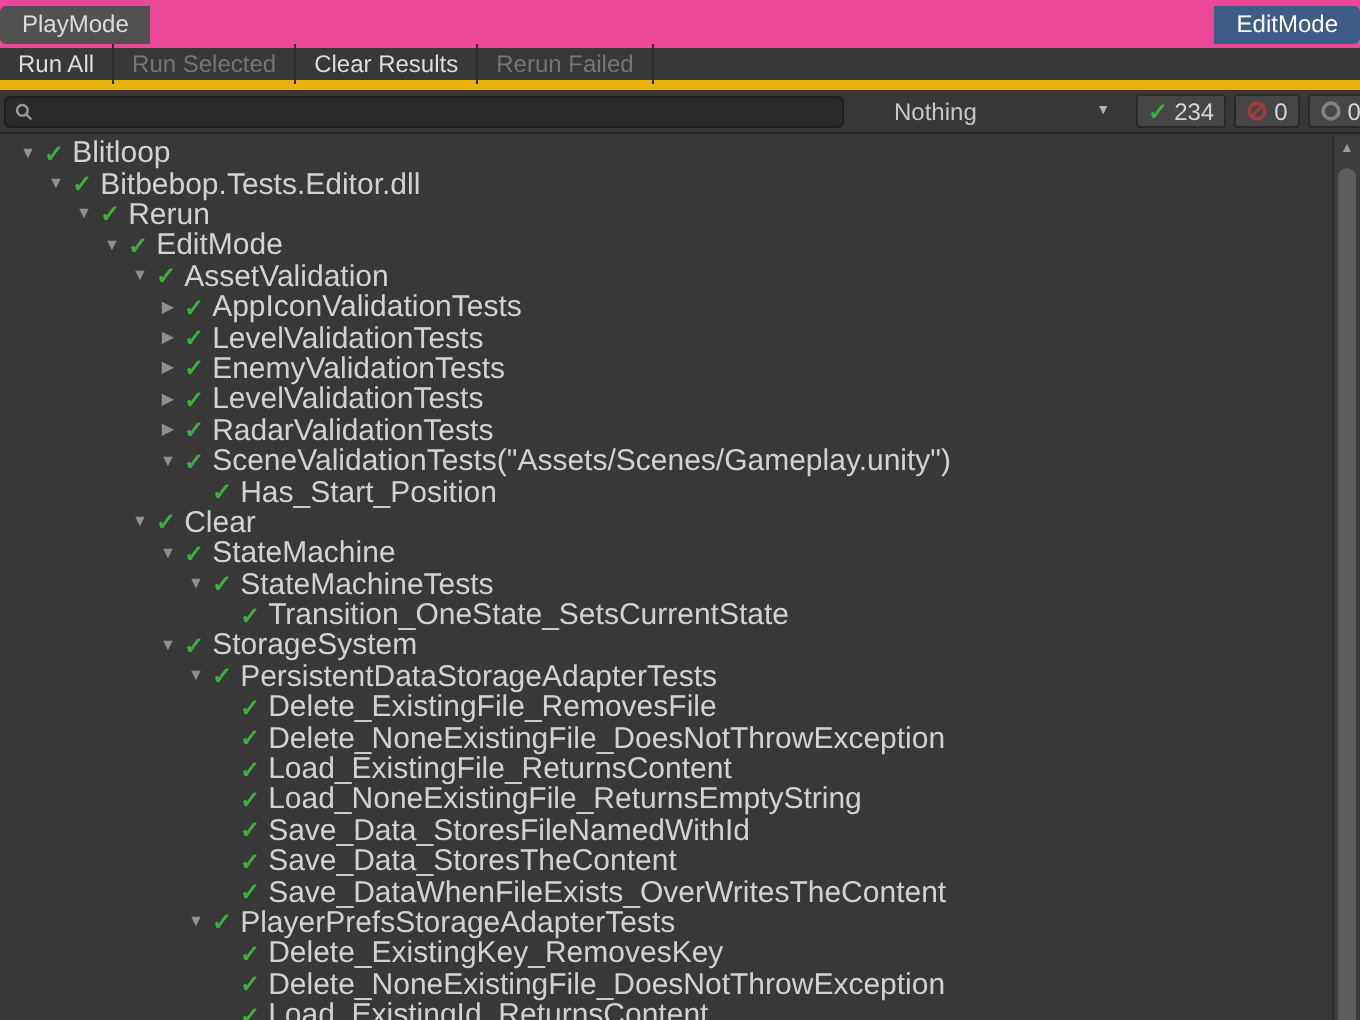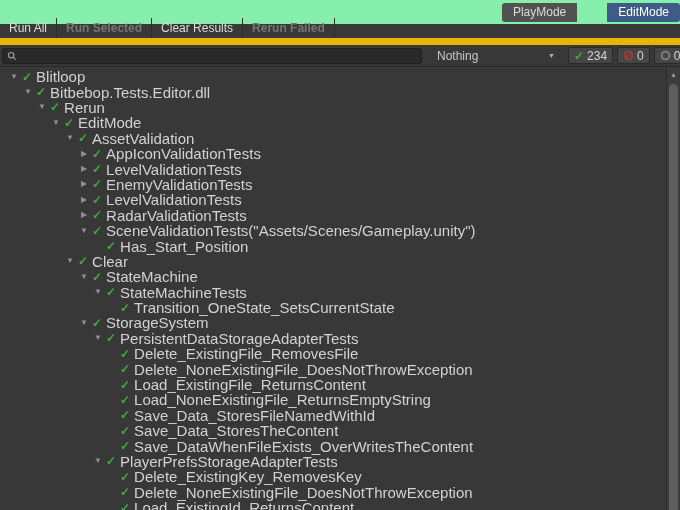--- a/index.html
+++ b/index.html
@@ -5,49 +5,49 @@
   * { box-sizing: border-box; }
   html,body { margin:0; padding:0; }
   body {
     width:680px; height:510px; overflow:hidden;
     background:#383838;
     font-family:"Liberation Sans", sans-serif;
     -webkit-font-smoothing:antialiased;
     position:relative;
   }
   
-  .tabbar { height:24px; display:flex; justify-content:flex-end; align-items:center; background:#86efac;gap:29px; }
+  .tabbar { height:24px; display:flex; justify-content:space-between; align-items:center; background:#ec4899; }
   .tab {
     height:19px; line-height:19px; padding:0 11px; font-size:12px;
     color:#dcdcdc; background:#515151; cursor:default;
   }
   .tab-left  { border-radius:3px 0 0 3px; margin-right:1px; }
   .tab-right { border-radius:0 3px 3px 0; }
   .tab-selected { background:#3d5c87; color:#ffffff; }
   
-  .toolbar { height:21px; display:flex; align-items:flex-end; background:#383838; border-bottom:7px solid #eab308; }
+  .toolbar { height:21px; display:flex; align-items:center; background:#383838; border-bottom:5px solid #eab308; }
   .tbtn {
     font-size:12px; line-height:20px; padding:0 9px;
     color:#dcdcdc; border-right:1px solid #2d2d2d; background:transparent;
     white-space:nowrap;
   }
-  .tbtn-disabled { color:#757575;font-weight:bold; }
+  .tbtn-disabled { color:#757575; }
   
   .filterrow { height:22px; display:flex; align-items:center; background:#383838; border-bottom:1px solid #292929; padding:0 2px; }
   .searchbox {
     width:420px; height:16px; flex:none;
     background:#2a2a2a; border:1px solid #1e1e1e; border-radius:3px;
     display:flex; align-items:center; padding:0 4px; gap:3px;
   }
   .searchbox input {
     flex:1; background:transparent; border:none; outline:none;
     color:#dddddd; font-size:11px; font-family:"Liberation Sans",sans-serif;
     height:14px; padding:0;
   }
-  .dropdown { width:142px; flex:none; display:flex; align-items:center; padding-left:15px; height:100%; }
+  .dropdown { width:142px; flex:none; display:flex; align-items:center; padding-left:25px; height:100%; }
   .dropdown-label { color:#c8c8c8; font-size:12px; }
   .dropdown-arrow { margin-left:auto; margin-right:9px; color:#b2b2b2; font-size:7px; }
   .counters { display:flex; gap:4px; margin-left:4px; }
   .counter {
     display:flex; align-items:center; gap:3px;
     background:#464646; border:1px solid #292929; border-radius:2px;
     height:17px; padding:0 5px; color:#d6d6d6; font-size:12px; white-space:nowrap;
   }
   .pass-glyph { color:#3fae3f; font-weight:bold; font-size:12px; line-height:1; }
   

